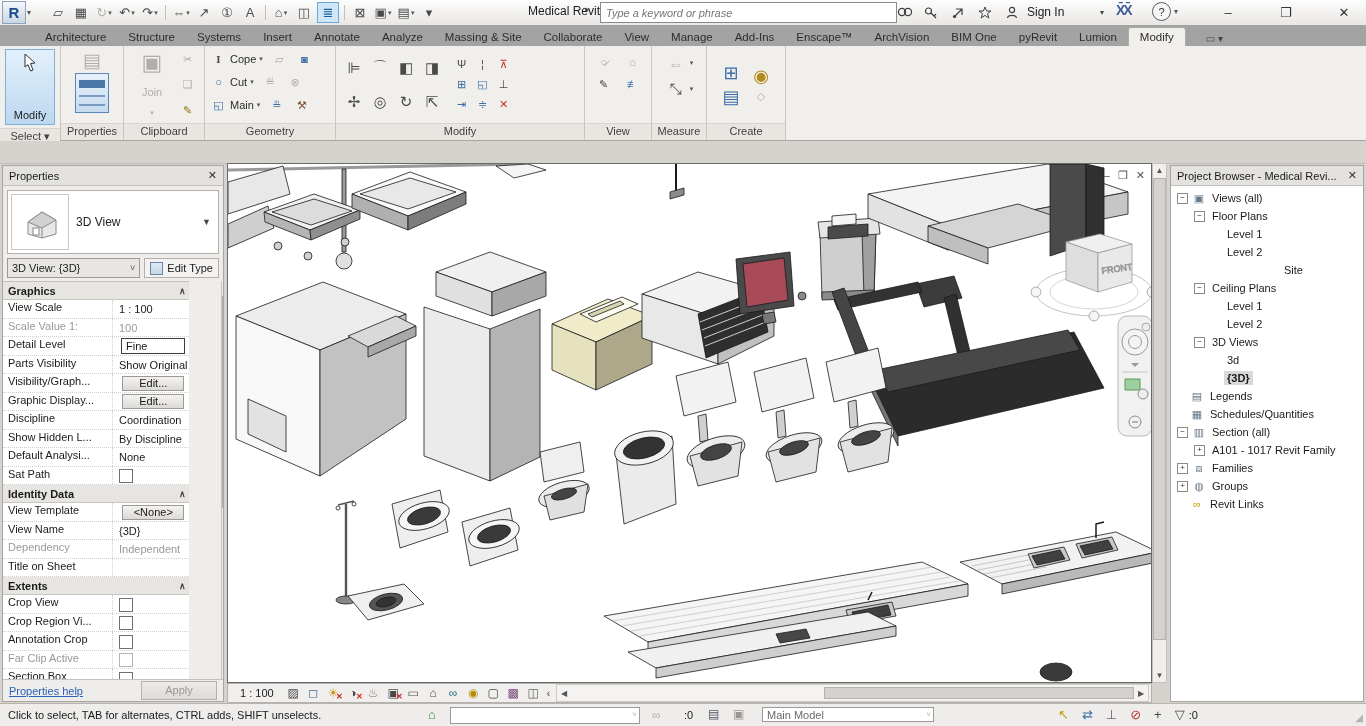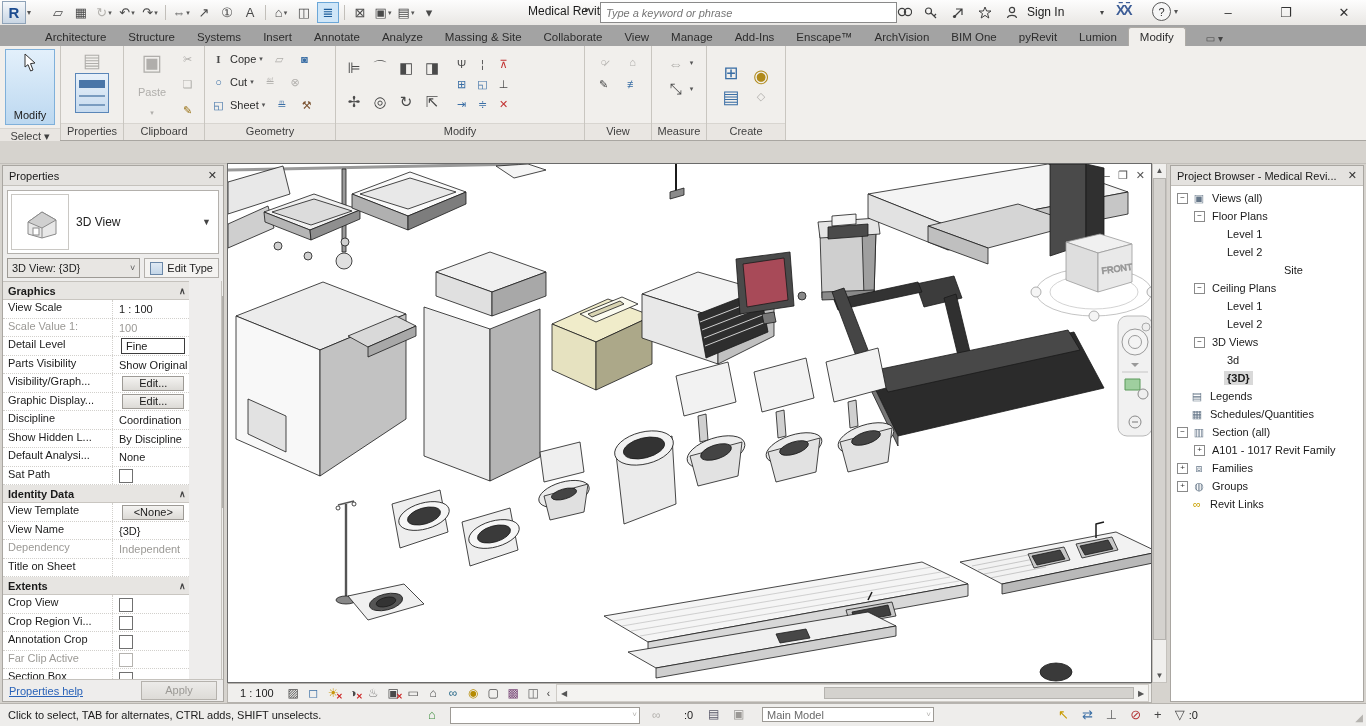--- a/index.html
+++ b/index.html
@@ -289,21 +289,21 @@
           <span style="height:2px;background:#7a9cc0;"></span>
         </span>
       </div>
       <div class="plabel">Properties</div>
     </div>
 
     <div class="rpanel" style="width:80px;">
       <div class="pbody">
         <div class="bigbtn" style="width:34px;">
           <span class="ric gray" style="font-size:22px;">▣</span>
-          <span class="grayed">Paste</span>
+          <span class="grayed">Join</span>
           <span class="grayed" style="font-size:7px;">▾</span>
         </div>
         <div class="col" style="justify-content:space-between;padding:2px 0;">
           <span class="ric small gray">✂</span>
           <span class="ric small gray">❏</span>
           <span class="ric small gold">✎</span>
         </div>
       </div>
       <div class="plabel">Clipboard</div>
     </div>
@@ -324,21 +324,21 @@
             <span class="ric small blue">○</span>
             <span>Cut</span>
               <span class="dd">▾</span>
           </span>
           <span class="ric small gray">≝</span>
           <span class="ric small gray">⊗</span>
         </div>
         <div class="rowset" style="gap:8px;">
           <span class="rtextbtn">
             <span class="ric small blue">◱</span>
-            <span>Sheet</span>
+            <span>Main</span>
               <span class="dd">▾</span>
           </span>
           <span class="ric small blue">≞</span>
           <span class="ric small" style="color:#7a5230;">⚒</span>
         </div>
       </div>
       <div class="plabel">Geometry</div>
     </div>
 
     <div class="rpanel" style="width:248px;">

